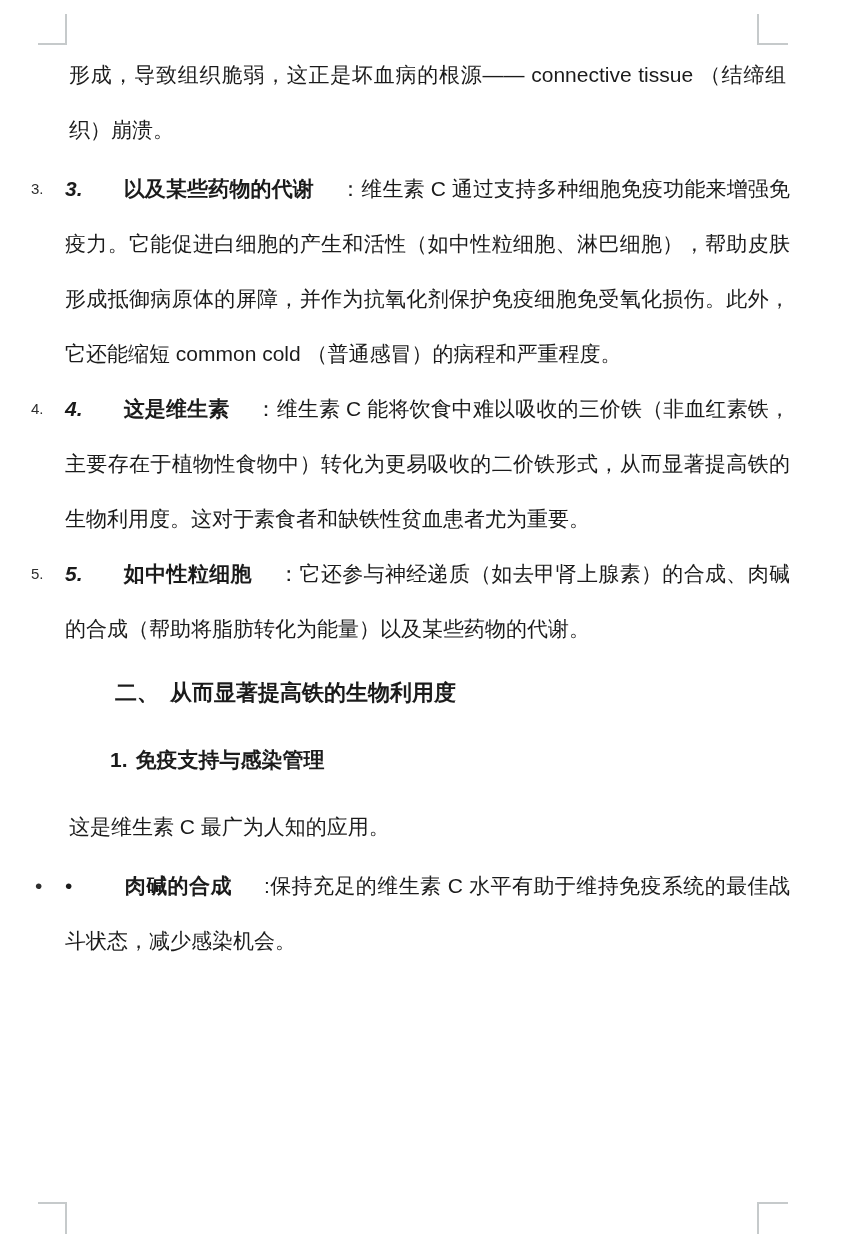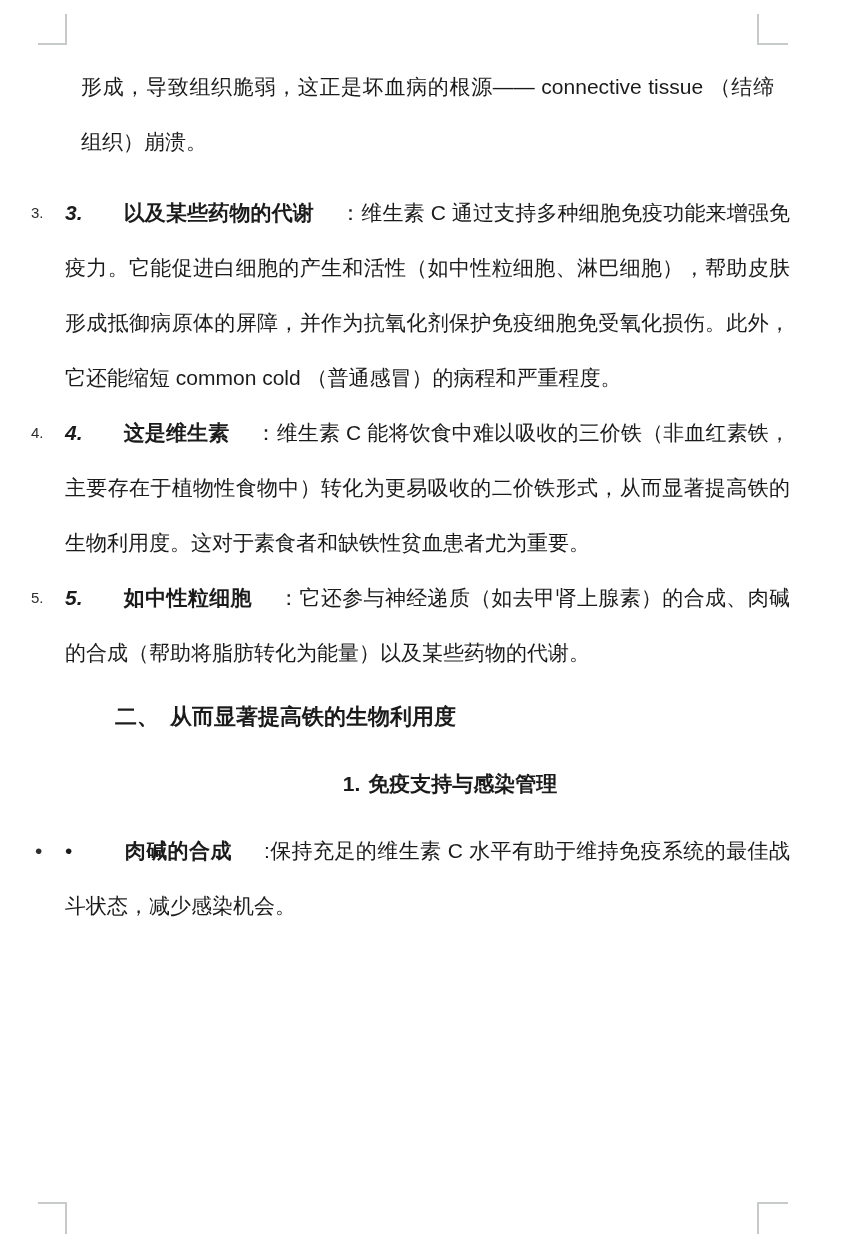--- a/index.html
+++ b/index.html
@@ -30,21 +30,21 @@
   .content {
     position: absolute;
     left: 65px;
     top: 43px;
     width: 725px;
     color: #1b1b1b;
     font-size: 21px;
     line-height: 55px;
     text-align: justify;
   }
-  .para { margin: 16px; }
+  .para { margin: 4px; }
 
   .list-item { position: relative; margin: 0; }
   .margin-marker {
     position: absolute;
     left: -34px;
     top: 0;
     width: 30px;
     font-size: 15px;
     line-height: 55px;
     color: #2e2e2e;
@@ -70,21 +70,21 @@
     line-height: 55px;
     font-weight: bold;
     text-align: left;
   }
   .sub-heading {
     margin: 9px 0 12px 0;
     padding-left: 45px;
     font-size: 21px;
     line-height: 55px;
     font-weight: bold;
-    text-align: center;
+    text-align: left;
   }
 </style>
 </head>
 <body>
 
 <div class="page">
 
   <div class="crop tl"></div>
   <div class="crop tr"></div>
   <div class="crop bl"></div>
@@ -108,19 +108,20 @@
 
     <div class="sec-heading">
       <span>二、</span><span class="gap-h2"></span><span>从而显著提高铁的生物利用度</span>
     </div>
 
 
     <div class="sub-heading">
       <span>1.</span><span class="gap-h3"></span><span>免疫支持与感染管理</span>
     </div>
 
+    <p class="para">这是维生素 C 最广为人知的应用。</p>
 
     <div class="list-item">
       <span class="margin-marker bullet">•</span><span class="bullet-marker">•</span><span class="gap-c"></span><span class="item-title">肉碱的合成</span><span class="gap-d"></span><span class="item-body">:保持充足的维生素 C 水平有助于维持免疫系统的最佳战斗状态，减少感染机会。</span>
     </div>
 
   </div>
 </div>
 
 </body></html>

